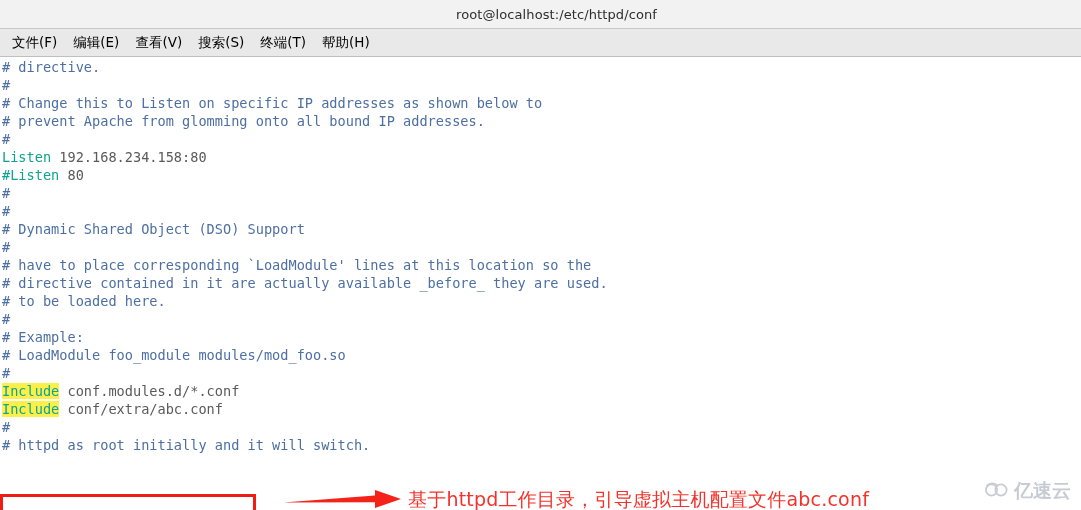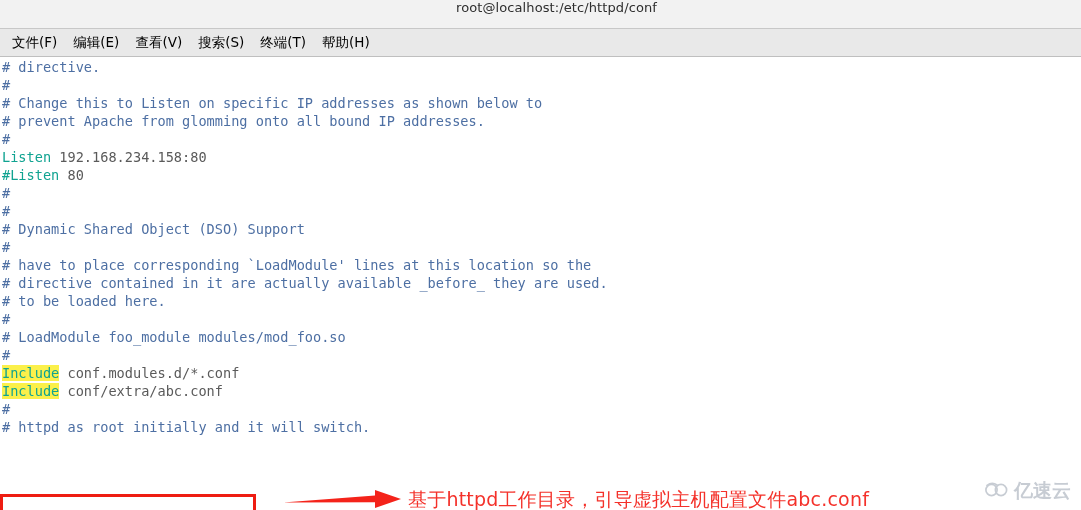--- a/index.html
+++ b/index.html
@@ -14,21 +14,21 @@
     font-family: "Liberation Sans", sans-serif;
     position: relative;
   }
 
   
   .titlebar {
     height: 29px;
     background: #f2f2f2;
     border-bottom: 1px solid #c8c8c8;
     display: flex;
-    align-items: flex-start;
+    align-items: center;
     justify-content: center;
     box-sizing: border-box;
     padding-left: 32px;
   }
   .titlebar-text {
     font-size: 13px;
     color: #2e2e2e;
     font-family: "DejaVu Sans", sans-serif;
     letter-spacing: 0.1px;
   }
@@ -153,20 +153,21 @@
       <div class="line"><span class="kw">Listen</span><span class="val"> 192.168.234.158:80</span></div>
       <div class="line"><span class="kw">#Listen</span><span class="val"> 80</span></div>
       <div class="line"><span class="cmt">#</span></div>
       <div class="line"><span class="cmt">#</span></div>
       <div class="line"><span class="cmt"># Dynamic Shared Object (DSO) Support</span></div>
       <div class="line"><span class="cmt">#</span></div>
       <div class="line"><span class="cmt"># have to place corresponding `LoadModule' lines at this location so the</span></div>
       <div class="line"><span class="cmt"># directive contained in it are actually available _before_ they are used.</span></div>
       <div class="line"><span class="cmt"># to be loaded here.</span></div>
       <div class="line"><span class="cmt">#</span></div>
+      <div class="line"><span class="cmt"># Example:</span></div>
       <div class="line"><span class="cmt"># LoadModule foo_module modules/mod_foo.so</span></div>
       <div class="line"><span class="cmt">#</span></div>
       <div class="line"><span class="hl">Include</span><span class="val"> conf.modules.d/*.conf</span></div>
       <div class="line"><span class="hl">Include</span><span class="val"> conf/extra/abc.conf</span></div>
       <div class="line"><span class="cmt">#</span></div>
       <div class="line"><span class="cmt"># httpd as root initially and it will switch.</span></div>
     </div>
 
   <div class="redbox"></div>
 

